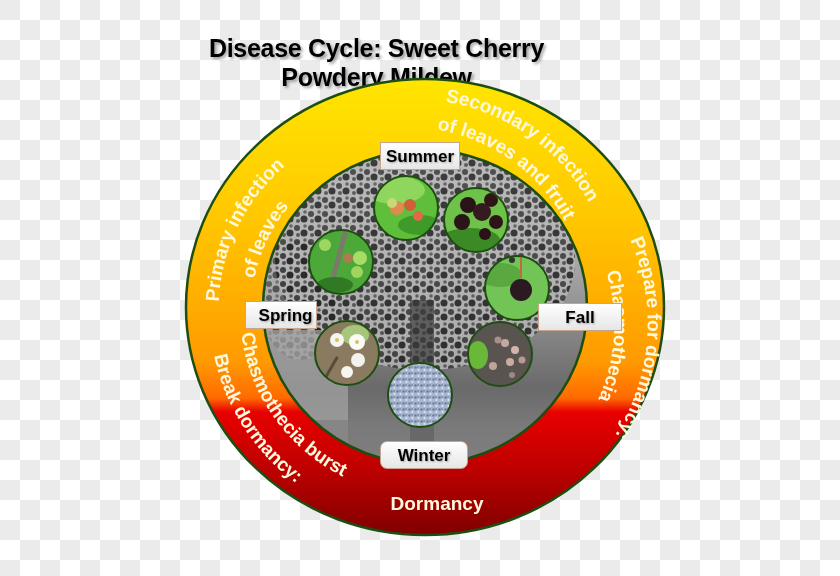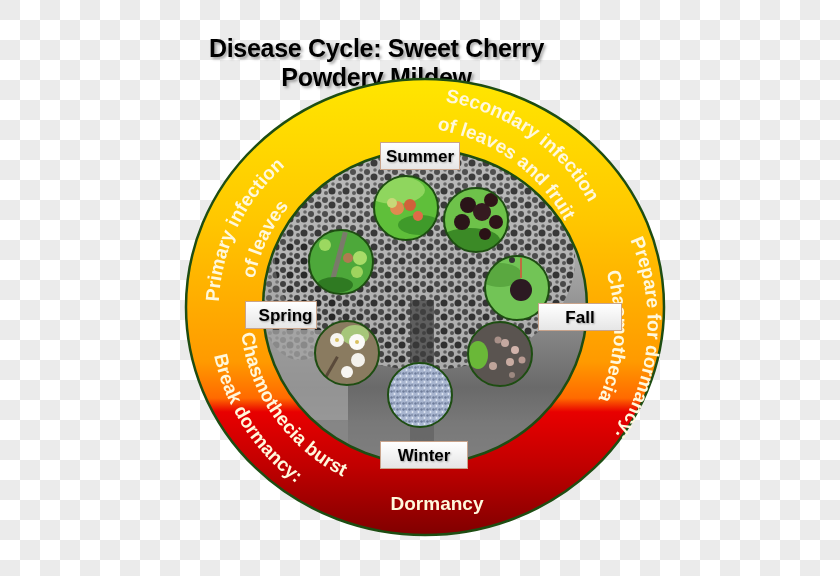--- a/index.html
+++ b/index.html
@@ -203,14 +203,14 @@
   <text class="ring-text"><textPath href="#arcPrepare2" startOffset="50%" text-anchor="middle">Chasmothecia</textPath></text>
 
   <text class="ring-text"><textPath href="#arcBreak" startOffset="50%" text-anchor="middle">Break dormancy:</textPath></text>
   <text class="ring-text"><textPath href="#arcBreak2" startOffset="50%" text-anchor="middle">Chasmothecia burst</textPath></text>
 
   <text class="ring-text" x="437" y="510" text-anchor="middle">Dormancy</text>
 </svg>
 
 <div class="season-label" style="left:380px; top:142px; width:80px;">Summer</div>
 <div class="season-label" style="left:538px; top:303px; width:84px;">Fall</div>
-<div class="season-label" style="left:380px; top:441px; width:88px;">Winter</div>
+<div class="season-label" style="left:380px; top:441px; width:88px;border-radius:7px;">Winter</div>
 <div class="season-label" style="left:245px; top:301px; width:72px;padding-left:9px;">Spring</div>
 
 </body></html>

